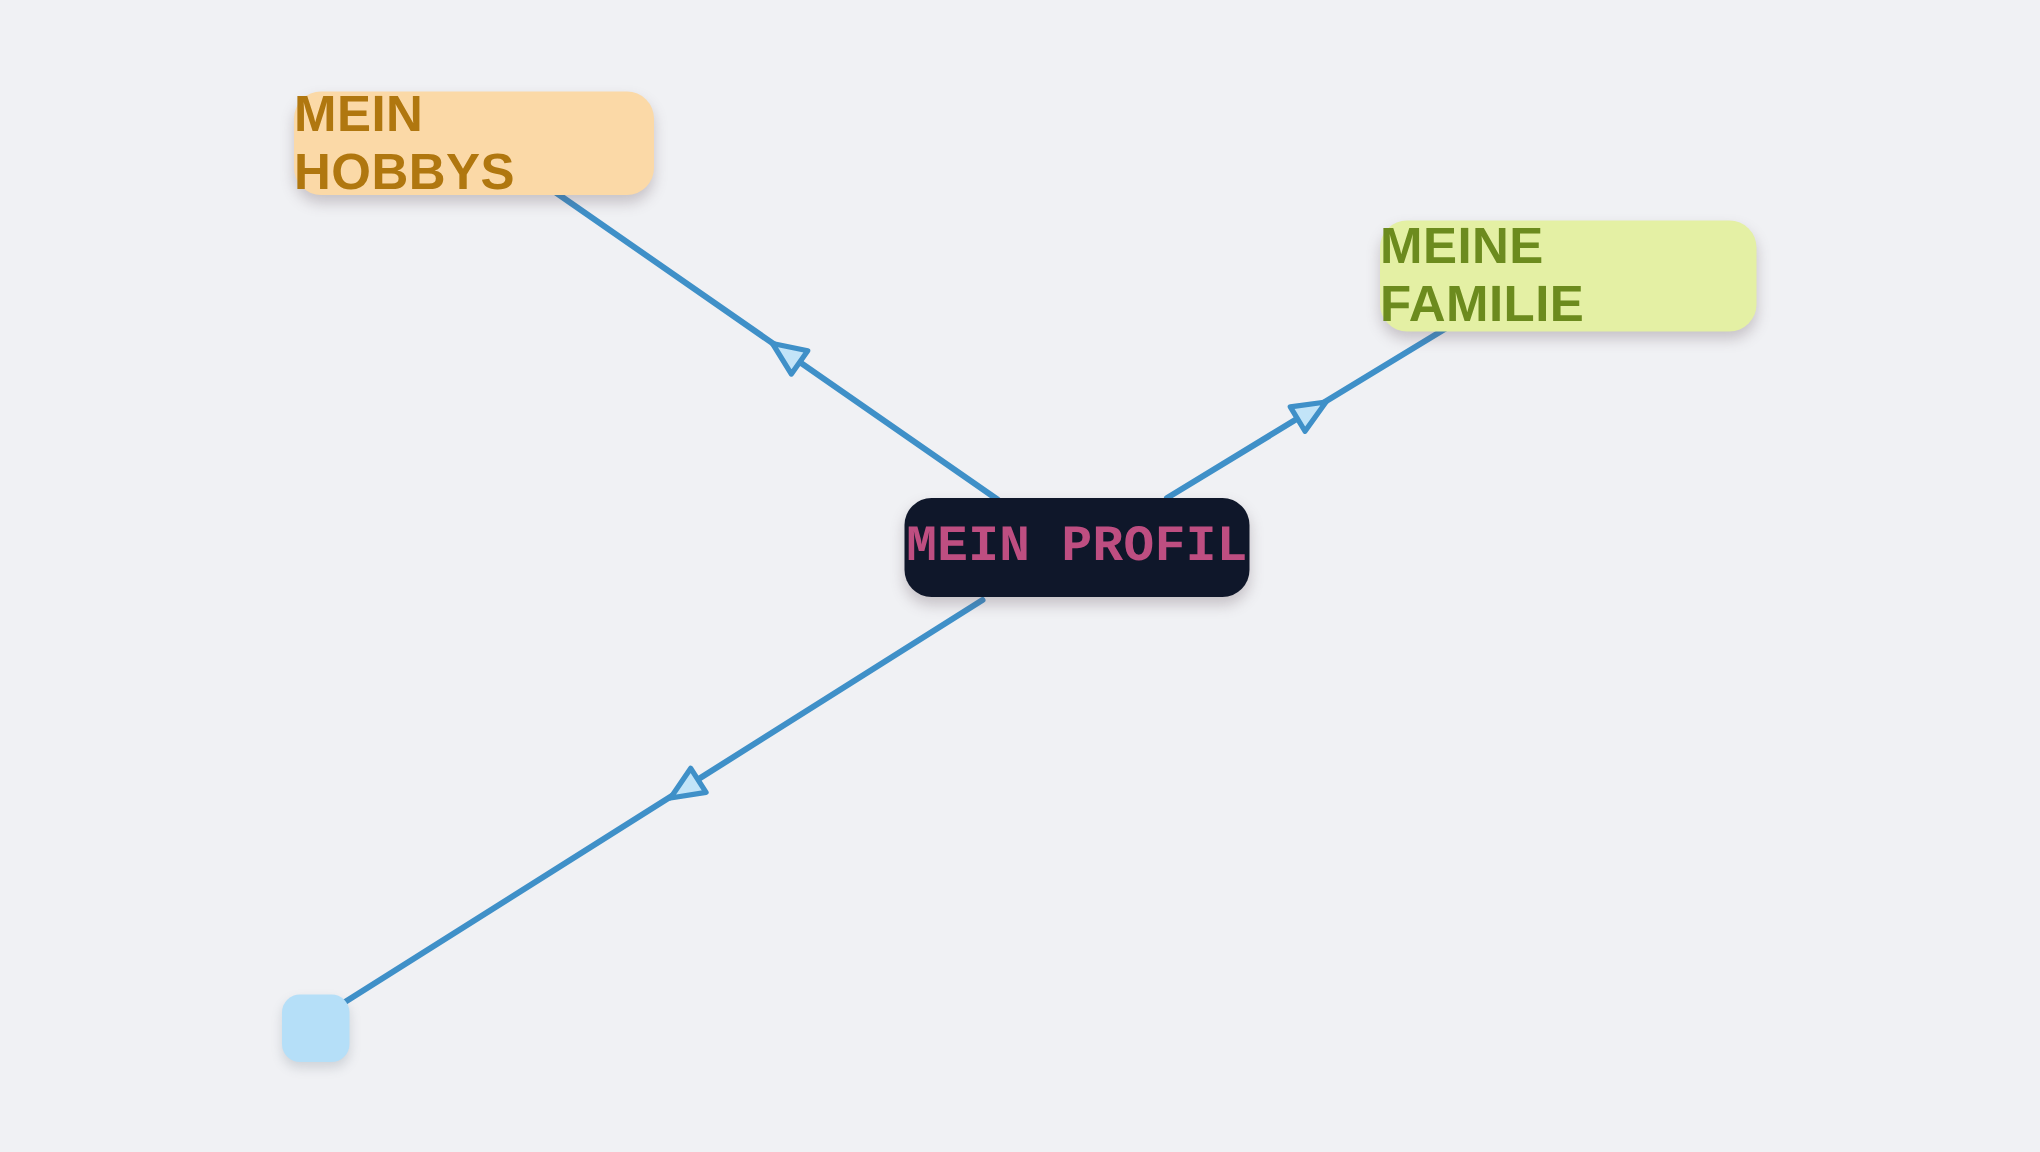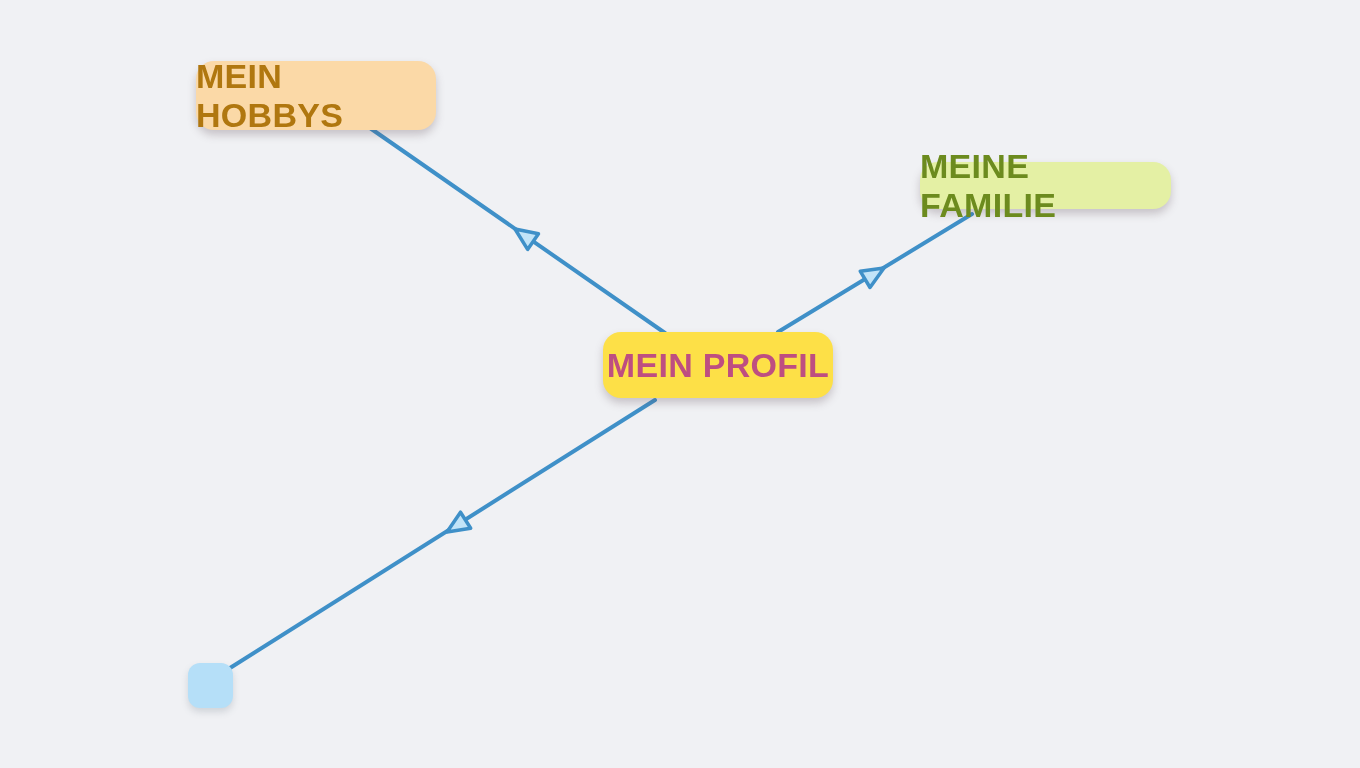--- a/index.html
+++ b/index.html
@@ -28,21 +28,21 @@
     justify-content: center;
     border-radius: 18px;
     font-weight: bold;
     font-size: 34px;
     letter-spacing: 0.3px;
     box-shadow: 0 5px 9px rgba(95, 75, 85, 0.28);
     cursor: pointer;
     user-select: none;
   }
   .node-hobbys  { left: 196px; top:  61px; width: 240px; height: 69px; }
-  .node-familie { left: 920px; top: 162px; width: 251px; height: 47px; }
+  .node-familie { left: 920px; top: 147px; width: 251px; height: 74px; }
   .node-profil  { left: 603px; top: 332px; width: 230px; height: 66px; }
   .node-new {
     left: 188px; top: 663px; width: 45px; height: 45px;
     border-radius: 12px;
     box-shadow: 0 4px 7px rgba(95, 110, 125, 0.22);
   }
   .node-label { pointer-events: none; }
 </style>
 </head>
 <body>
@@ -62,21 +62,21 @@
   </svg>
 
   <div class="node node-hobbys" style="background: rgb(251, 217, 167); color: rgb(176, 119, 15);">
     <span class="node-label">MEIN HOBBYS</span>
   </div>
 
   <div class="node node-familie" style="background: rgb(228, 240, 164); color: rgb(108, 139, 30);">
     <span class="node-label">MEINE FAMILIE</span>
   </div>
 
-  <div class="node node-profil" style="background: #fde047; color: rgb(190, 78, 129);">
+  <div class="node node-profil" style="background: #0f172a; color: rgb(190, 78, 129); font-family: Liberation Mono, monospace;">
     <span class="node-label">MEIN PROFIL</span>
   </div>
 
   <div class="node node-new" style="background: rgb(181, 223, 248);">
     <span class="node-label"></span>
   </div>
 
 </div>
 
 </body></html>

